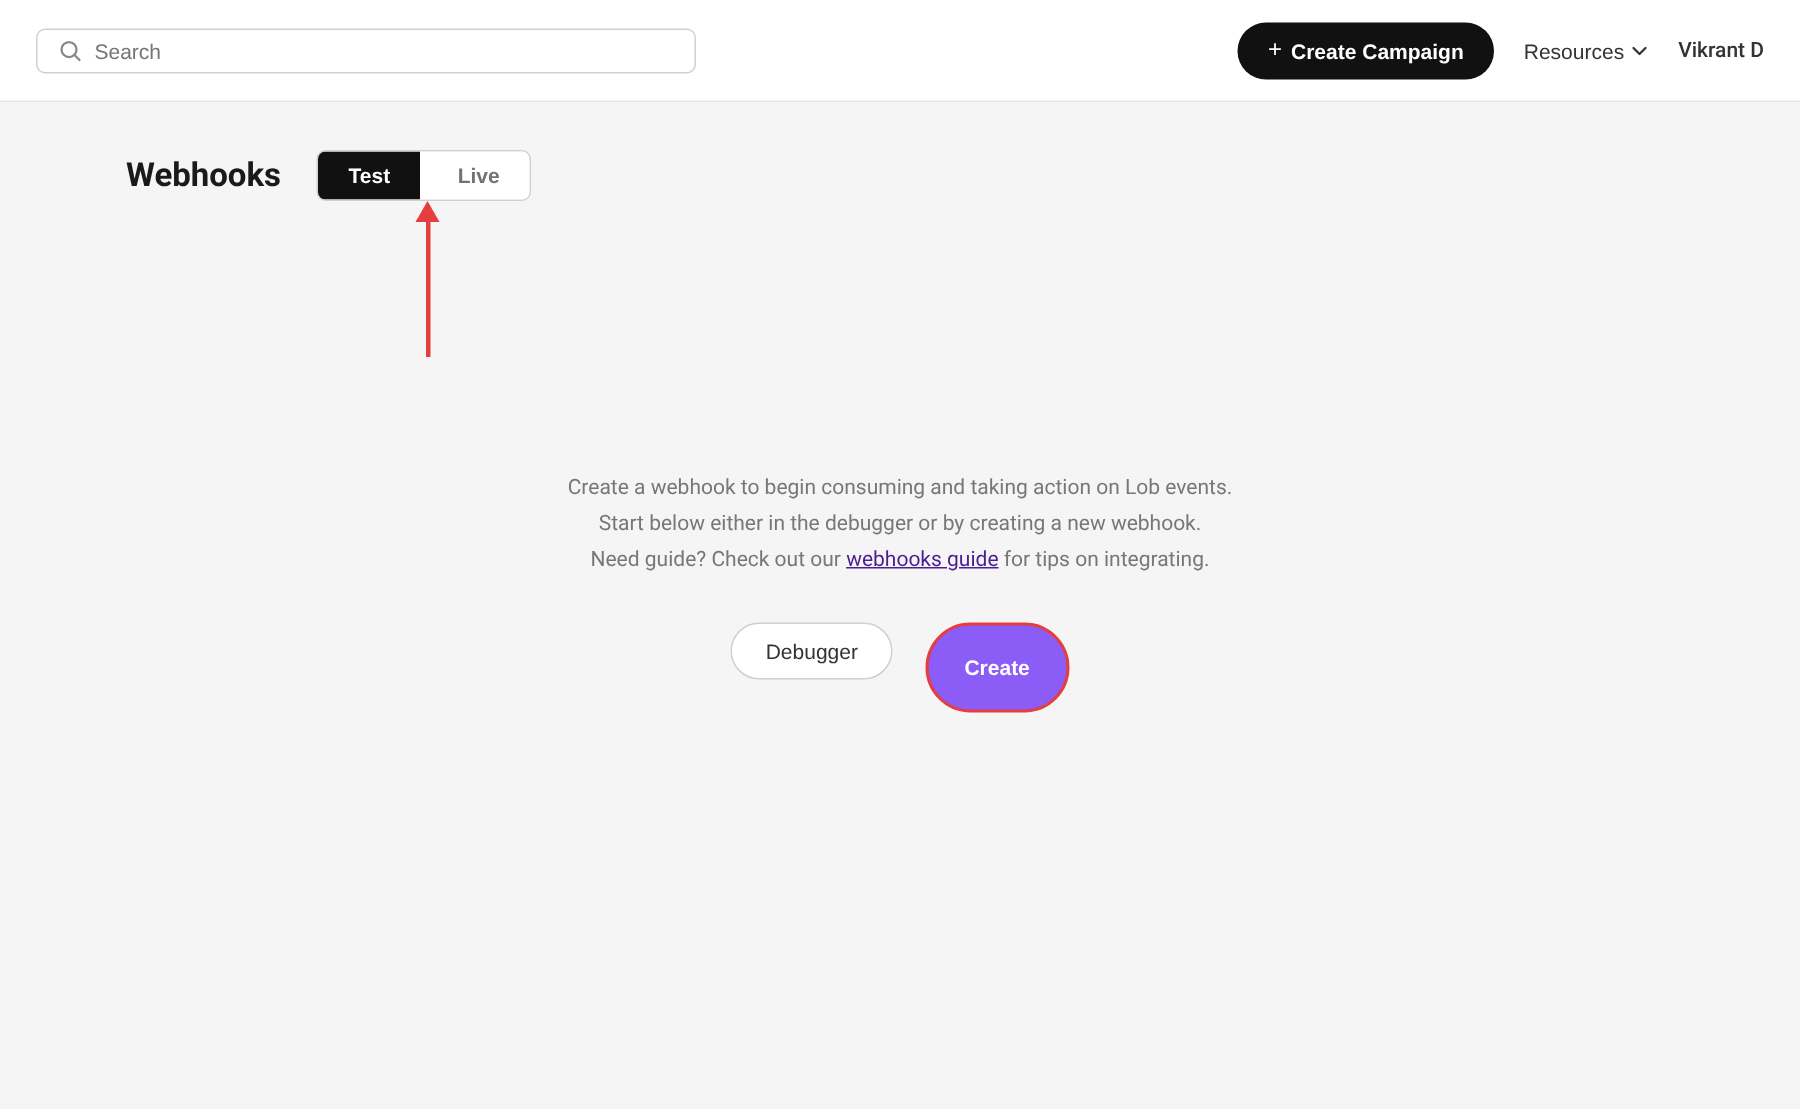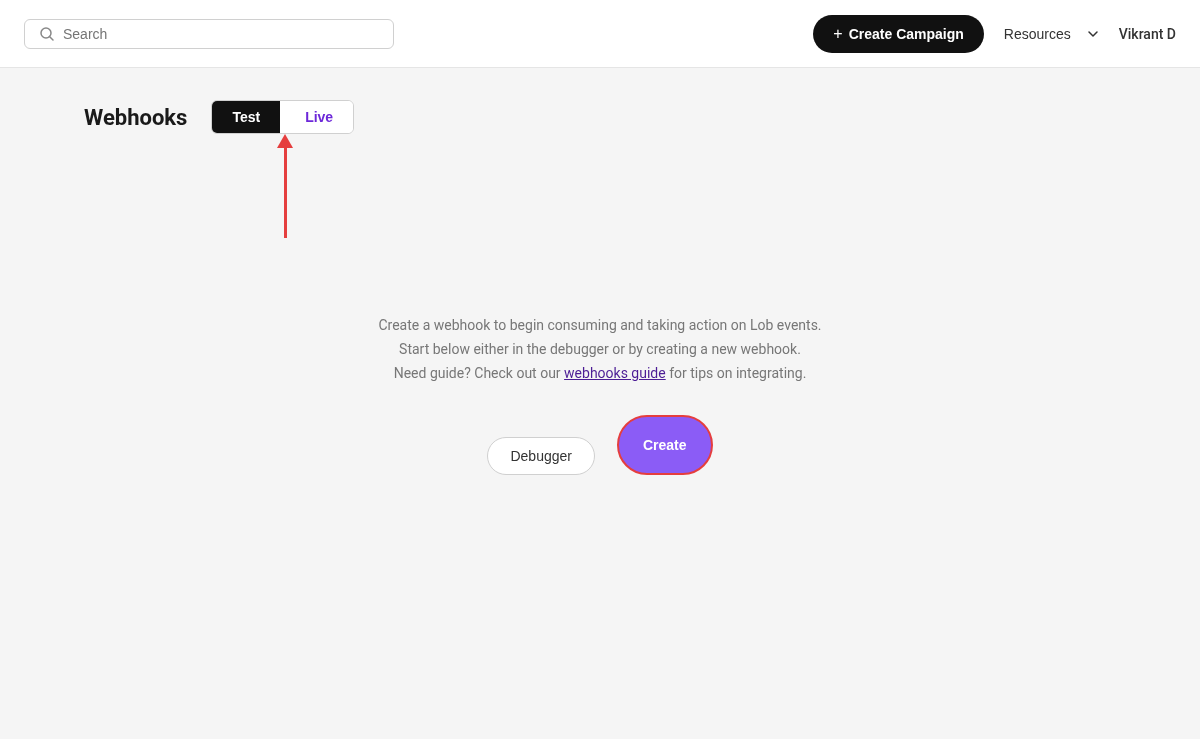--- a/index.html
+++ b/index.html
@@ -22,21 +22,21 @@
     }
     .header-left {
       flex: 1;
     }
     .search-box {
       display: flex;
       align-items: center;
       border: 1.5px solid #d0d0d0;
       border-radius: 6px;
       padding: 6px 14px;
-      width: 370px;
+      width: 440px;
       background: #fff;
     }
     .search-box input {
       border: none;
       outline: none;
       font-size: 14px;
       color: #333;
       width: 100%;
       background: transparent;
     }
@@ -65,21 +65,21 @@
       white-space: nowrap;
     }
     .resources-btn {
       background: none;
       border: none;
       cursor: pointer;
       font-size: 14px;
       color: #333;
       display: flex;
       align-items: center;
-      gap: 16px;
+      gap: 4px;
       font-weight: 500;
     }
     .user-name {
       font-size: 14px;
       color: #333;
       font-weight: 500;
     }
 
     
     .main {
@@ -114,21 +114,21 @@
       cursor: pointer;
       border: none;
       background: none;
     }
     .tab.active {
       background: #111;
       color: #fff;
     }
     .tab.inactive {
       background: #fff;
-      color: #6d28d9;
+      color: #737373;
       padding-left: 25px;
     }
 
     
     .annotation-area {
       position: relative;
       margin-left: 215px;
       height: 120px;
     }
     .red-arrow {
@@ -174,21 +174,21 @@
       line-height: 1.7;
       max-width: 540px;
     }
     .empty-desc a {
       color: #4c1d95;
     }
     .action-buttons {
       display: flex;
       gap: 22px;
       margin-top: 30px;
-      align-items: flex-end;
+      align-items: flex-start;
     }
     .debugger-btn {
       border: 1.5px solid #d0d0d0;
       border-radius: 50px;
       padding: 10px 22px;
       font-size: 14px;
       font-weight: 500;
       background: #fff;
       color: #333;
       cursor: pointer;

